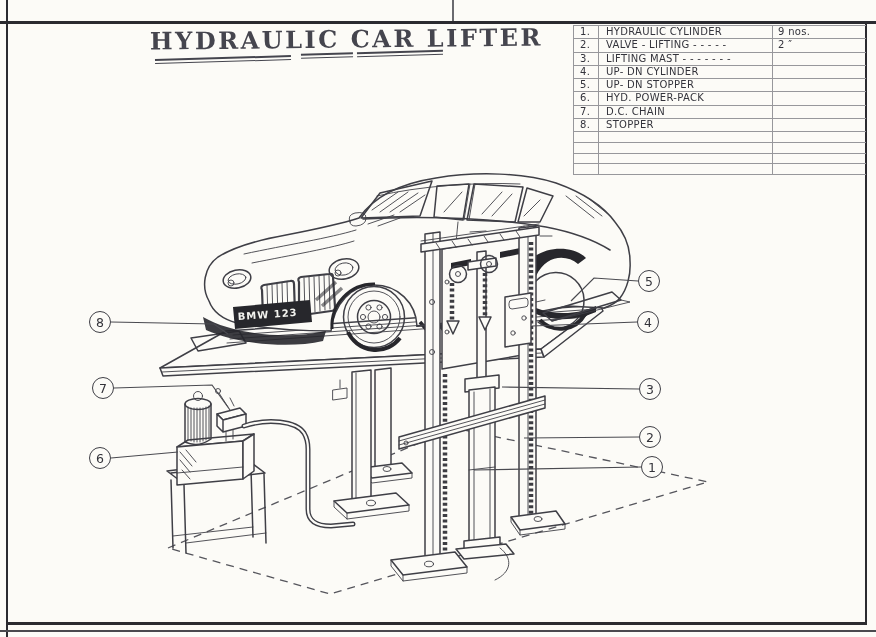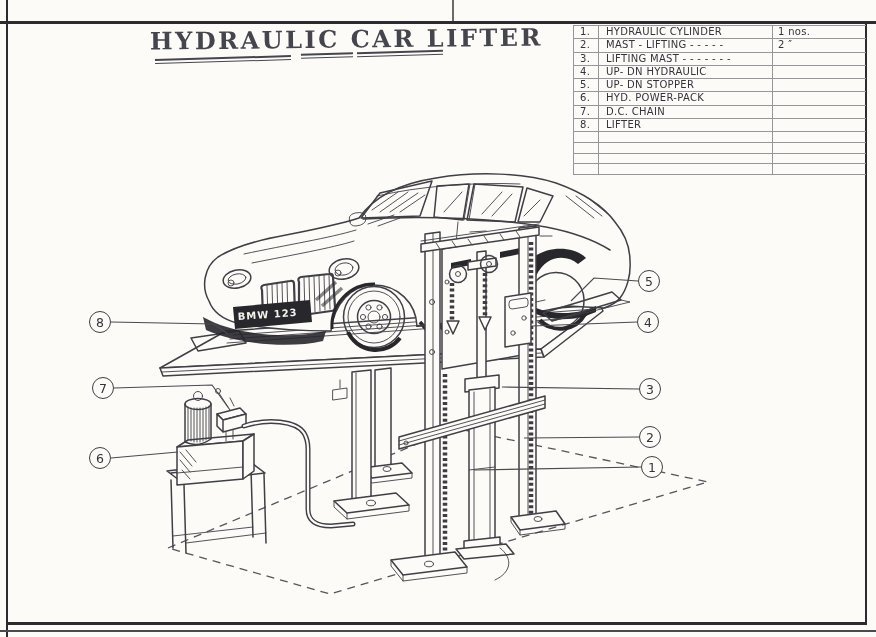--- a/index.html
+++ b/index.html
@@ -322,55 +322,55 @@
       <span>7</span>
     </div>
   <div class="callout" style="left:89px;top:311px">
       <span>8</span>
     </div>
 
   <div id="parts-table">
     <div class="pt-row">
       <div class="c-no">1.</div>
       <div class="c-name">HYDRAULIC CYLINDER</div>
-      <div class="c-qty">1 nos.</div>
+      <div class="c-qty">9 nos.</div>
     </div>
     <div class="pt-row">
       <div class="c-no">2.</div>
-      <div class="c-name">MAST - LIFTING  - - - - -</div>
+      <div class="c-name">VALVE - LIFTING  - - - - -</div>
       <div class="c-qty">2 ″</div>
     </div>
     <div class="pt-row">
       <div class="c-no">3.</div>
       <div class="c-name">LIFTING MAST  - - - - - - -</div>
       <div class="c-qty"></div>
     </div>
     <div class="pt-row">
       <div class="c-no">4.</div>
-      <div class="c-name">UP- DN HYDRAULIC</div>
+      <div class="c-name">UP- DN CYLINDER</div>
       <div class="c-qty"></div>
     </div>
     <div class="pt-row">
       <div class="c-no">5.</div>
       <div class="c-name">UP- DN STOPPER</div>
       <div class="c-qty"></div>
     </div>
     <div class="pt-row">
       <div class="c-no">6.</div>
       <div class="c-name">HYD. POWER-PACK</div>
       <div class="c-qty"></div>
     </div>
     <div class="pt-row">
       <div class="c-no">7.</div>
       <div class="c-name">D.C. CHAIN</div>
       <div class="c-qty"></div>
     </div>
     <div class="pt-row">
       <div class="c-no">8.</div>
-      <div class="c-name">LIFTER</div>
+      <div class="c-name">STOPPER</div>
       <div class="c-qty"></div>
     </div>
     <div class="pt-row empty">
       <div class="c-no"></div>
         <div class="c-name"></div>
         <div class="c-qty"></div>
     </div>
     <div class="pt-row empty">
       <div class="c-no"></div>
         <div class="c-name"></div>

